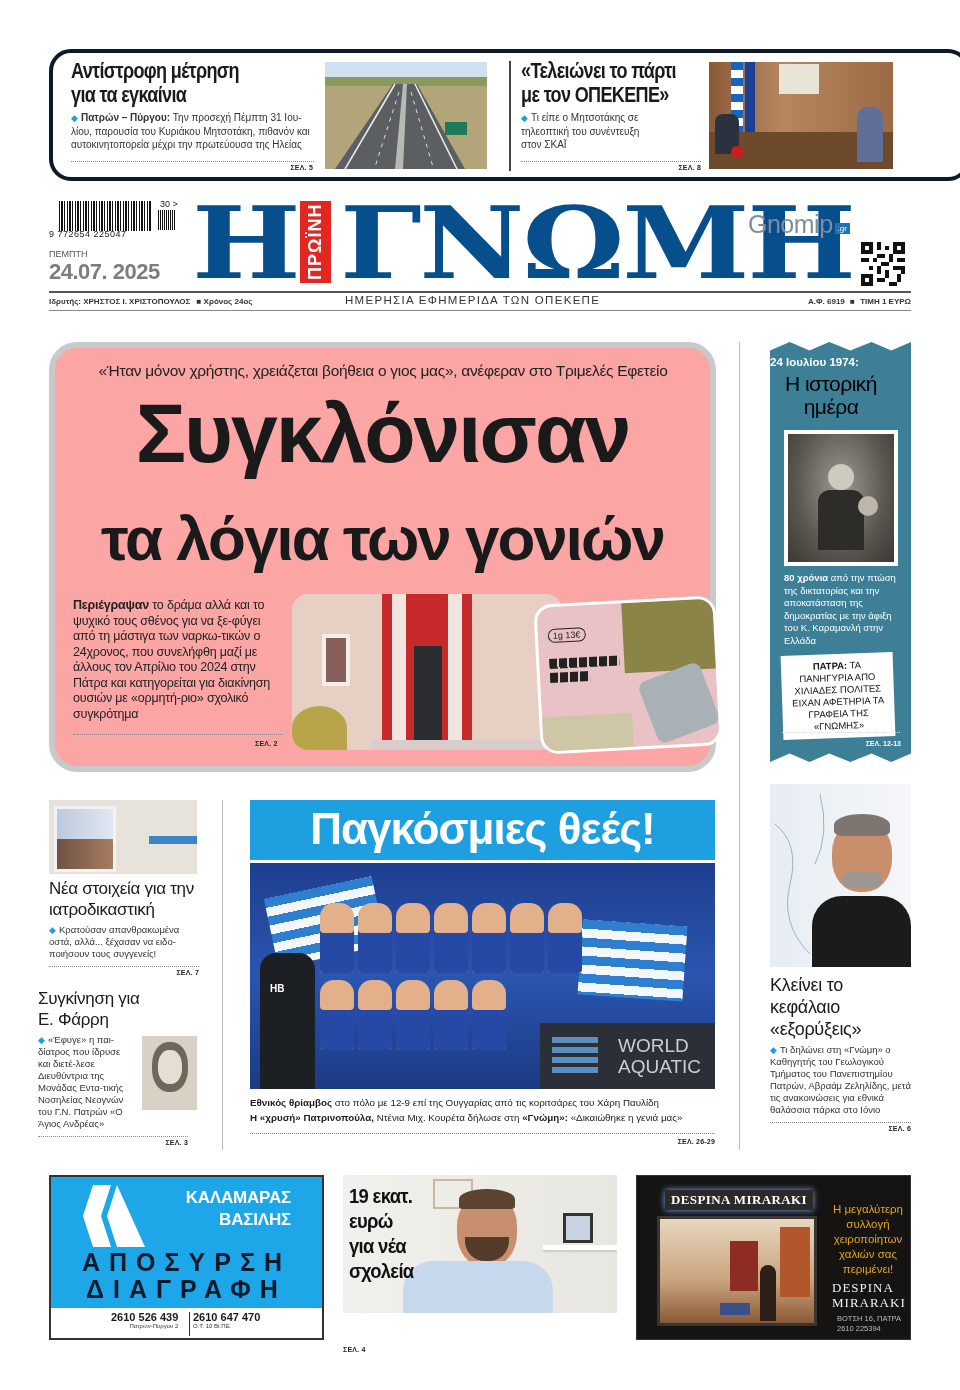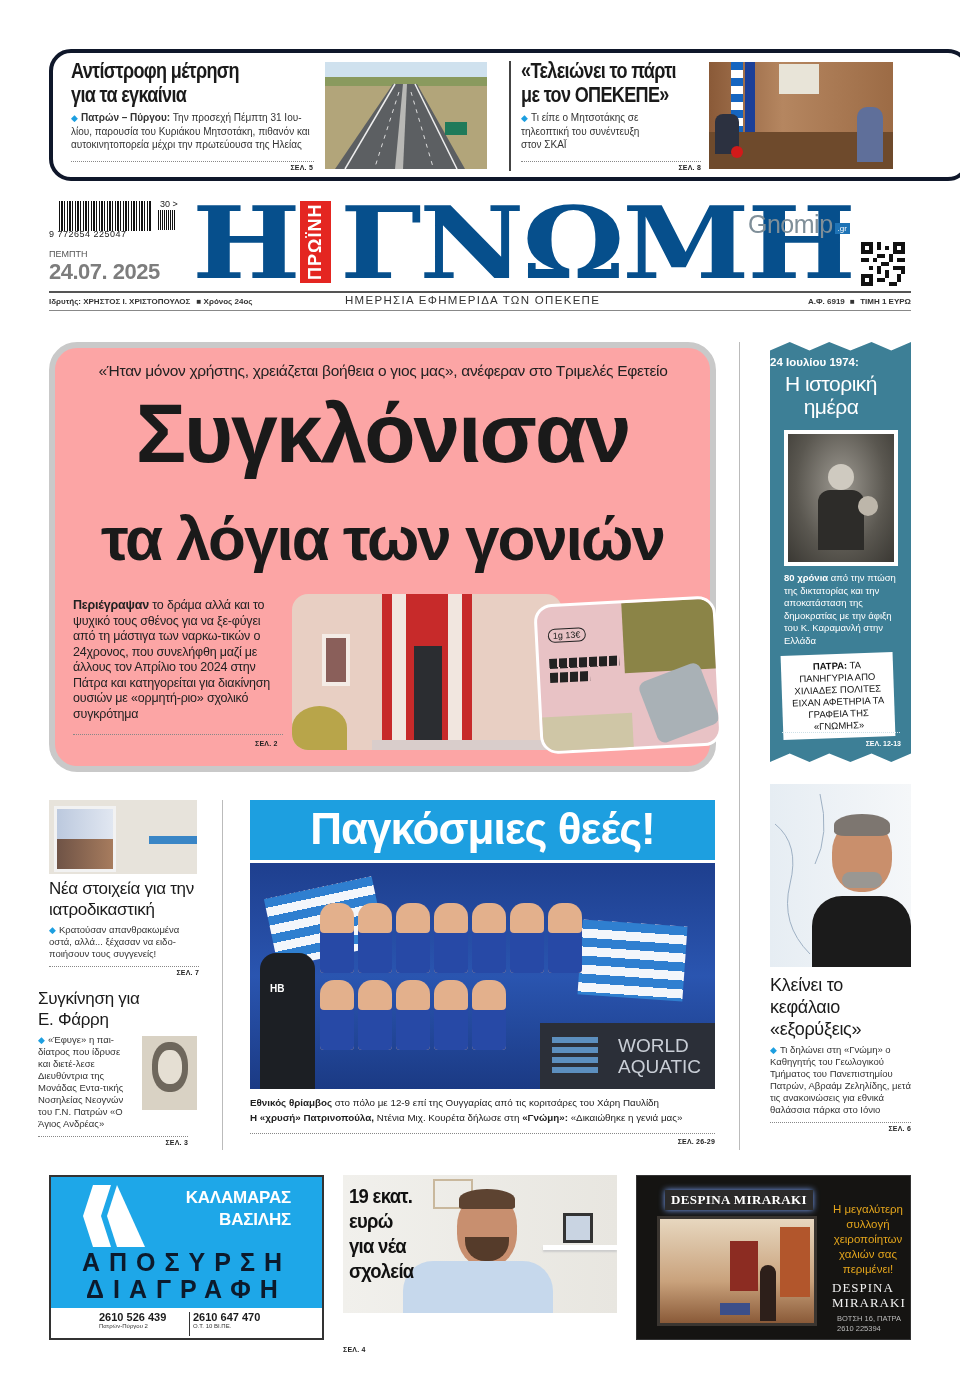--- a/index.html
+++ b/index.html
@@ -139,21 +139,21 @@
     <div class="abs" style="left:0;top:110px;width:90px;height:40px;background:#cfc6a6"></div>
     <div class="abs" style="left:85px;top:0;width:97px;height:70px;background:#8b8447"></div>
     <div class="abs" style="left:105px;top:70px;width:65px;height:65px;background:#a9b1b6;border-radius:8px;transform:rotate(-18deg)"></div>
   </div>
 </div>
 
 <div class="abs" style="left:739px;top:342px;width:1px;height:808px;background:#bbb"></div>
 
 <div id="teal" class="abs">
   <div class="abs" style="left:0;top:14px;width:141px;color:#fff;font-size:11.5px;font-weight:700">24 Ιουλίου 1974:</div>
-  <div class="abs" style="left:0;top:30px;width:122px;text-align:center;color:#ffffff;font-size:21px;line-height:23px;letter-spacing:-.5px">
+  <div class="abs" style="left:0;top:30px;width:122px;text-align:center;color:#000000;font-size:21px;line-height:23px;letter-spacing:-.5px">
     <div>Η ιστορική</div>
     <div>ημέρα</div>
   </div>
   <div class="photo" style="left:14px;top:88px;width:114px;height:136px;background:#f2efe9;border:4px solid #fff">
     <div class="abs" style="left:0;top:0;width:106px;height:128px;background:radial-gradient(ellipse at 50% 40%,#9e9a92,#5a5750 60%,#3a3833)"></div>
     <div class="abs" style="left:40px;top:30px;width:26px;height:26px;border-radius:50%;background:#cfcac0"></div>
     <div class="abs" style="left:30px;top:56px;width:46px;height:60px;background:#2d2c29;border-radius:12px 12px 0 0"></div>
     <div class="abs" style="left:70px;top:62px;width:20px;height:20px;border-radius:50%;background:#bdb6aa"></div>
   </div>
   <div class="abs" style="left:14px;top:230px;width:118px;color:#fff;font-size:9.5px;line-height:12.5px">
@@ -260,21 +260,21 @@
     <polygon points="34,0 24,31 34,62 62,62 Q80,58 78,44 Q76,34 66,31 Q76,26 74,14 Q72,2 56,0 Z" fill="#fff"></polygon>
   </svg>
   <div class="abs" style="left:130px;top:10px;width:110px;text-align:right;color:#fff;font-size:17px;line-height:22px;font-weight:700;letter-spacing:-.2px">
     <div>ΚΑΛΑΜΑΡΑΣ</div>
     <div>ΒΑΣΙΛΗΣ</div>
   </div>
   <div class="abs" style="left:0;top:72px;width:271px;text-align:center;color:#0c1a2c;font-size:25px;line-height:27px;font-weight:700;letter-spacing:9px">
     <div>ΑΠΟΣΥΡΣΗ</div>
     <div>ΔΙΑΓΡΑΦΗ</div>
   </div>
-  <div class="abs" style="left:48px;top:134px;">
+  <div class="abs" style="left:60px;top:134px;text-align:right">
     <div style="font-size:11px;font-weight:700">2610 526 439</div>
     <div style="font-size:6px;color:#333">Πατρών-Πύργου 2</div>
   </div>
   <div class="abs" style="left:138px;top:135px;width:1px;height:24px;background:#333"></div>
   <div class="abs" style="left:142px;top:134px">
     <div style="font-size:11px;font-weight:700">2610 647 470</div>
     <div style="font-size:6px;color:#333">Ο.Τ. 10 ΒΙ.ΠΕ.</div>
   </div>
 </div>
 

